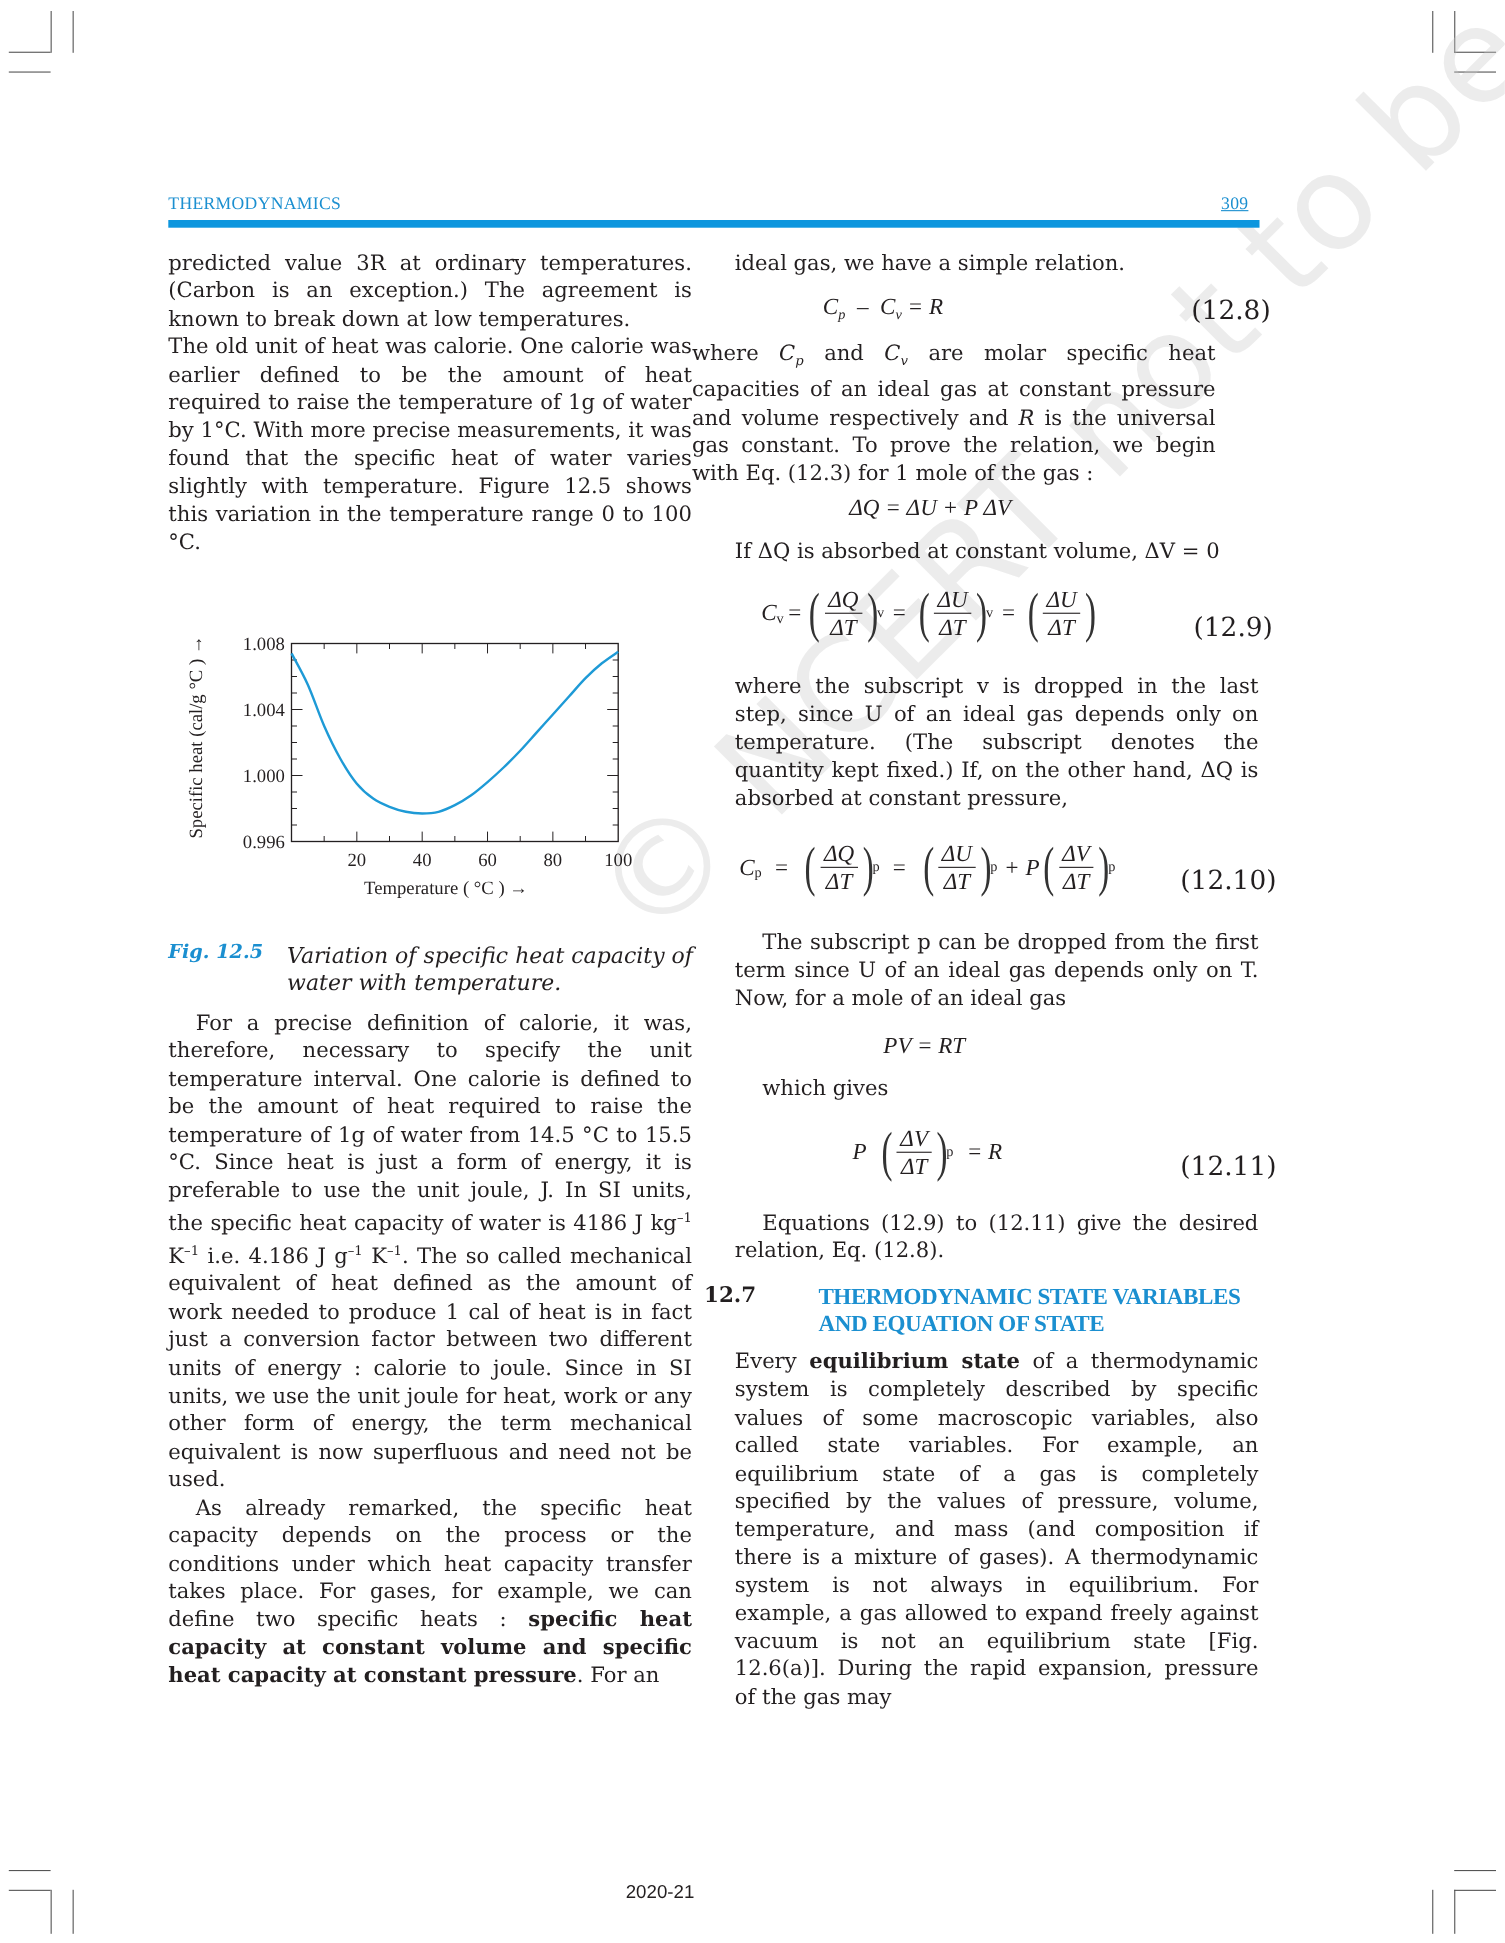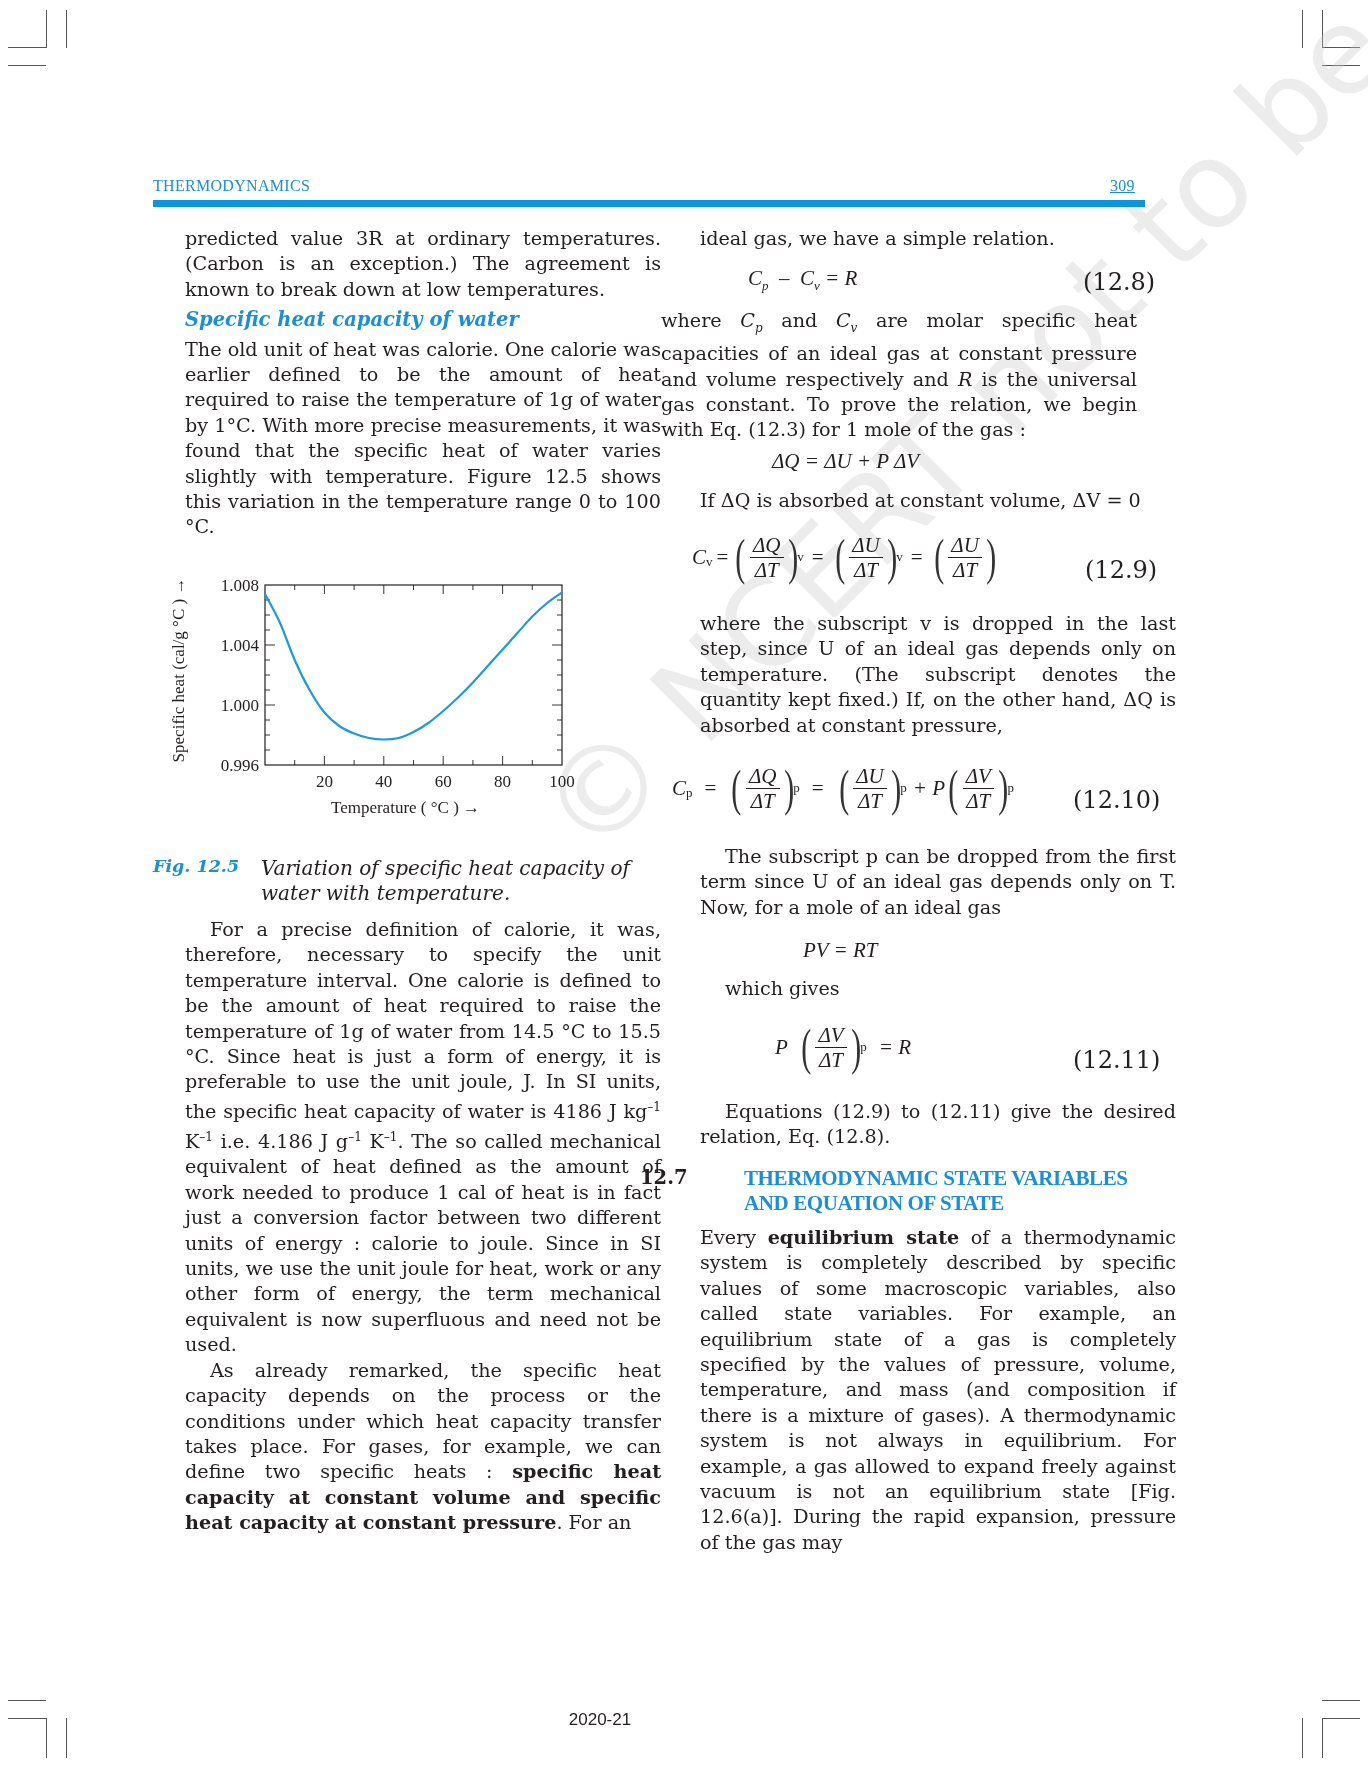--- a/index.html
+++ b/index.html
@@ -3,21 +3,21 @@
 <meta charset="utf-8">
 <style>
   html, body { margin: 0; padding: 0; background: #ffffff; }
   body { width: 1368px; height: 1766px; position: relative; overflow: hidden;
          font-family: "DejaVu Serif", serif; color: #231f20; }
   .abs { position: absolute; }
   .crop { position: absolute; background: #555; }
   .run-head { position: absolute; top: 177px; font-family: "Liberation Serif", serif;
               font-size: 16px; color: #1b8fd0; letter-spacing: 0.3px; }
   .head-bar { position: absolute; left: 153px; top: 200px; width: 992px; height: 7px; background: #0d96de; }
-  .col { position: absolute; width: 476px; font-size: 19.2px; line-height: 25.4px; margin-left: 32px; }
+  .col { position: absolute; width: 476px; font-size: 19.2px; line-height: 25.4px; }
   .col p { margin: 0; text-align: justify; text-align-last: left; }
   .ind { text-indent: 25px; }
   .sub-h { font-weight: bold; font-style: italic; color: #1b8fd0; font-size: 19.5px; }
   .sec-num { font-weight: bold; color: #231f20; font-size: 19.5px; }
   .sec-title { font-weight: bold; color: #1b8fd0; font-family: "Liberation Serif", serif;
                font-size: 21px; line-height: 25px; letter-spacing: -0.4px; }
   .eq { position: absolute; font-family: "Liberation Serif", serif; font-size: 21px; }
   .eq i { font-style: italic; }
   .eqno { position: absolute; font-size: 24px; }
   .frac { display: inline-block; vertical-align: middle; text-align: center; margin: 0 1px; }
@@ -56,21 +56,20 @@
 <div class="crop" style="left:1322px;top:1700px;width:38px;height:1px;"></div>
 
 <div class="watermark">© NCERT not to be republished</div>
 
 <div class="run-head" style="left:153px;">THERMODYNAMICS</div>
 <div class="run-head" style="left:1110px;color:#1b8fd0;text-decoration:underline;">309</div>
 <div class="head-bar"></div>
 
 <div class="col" style="left:153px;top:226px;">
   <p>predicted value 3R at ordinary temperatures. (Carbon is an exception.) The agreement is known to break down at low temperatures.</p>
-  <p class="sub-h" style="margin-top:5px;margin-bottom:4px;">Specific heat capacity of water</p>
   <p>The old unit of heat was calorie.  One calorie was earlier defined to be the amount of heat required to raise the temperature of 1g of water by 1°C. With more precise measurements, it was found that the specific heat of water varies slightly with temperature.  Figure 12.5 shows this variation in the temperature range 0 to 100 °C.</p>
 </div>
 
 <svg class="abs" style="left:160px;top:550px;" width="420" height="270">
   <g id="chart-layer">
       <rect x="105" y="35" width="297" height="180" fill="none" stroke="#231f20" stroke-width="1.2"></rect>
       <line x1="134.7" y1="215" x2="134.7" y2="210" stroke="#231f20" stroke-width="0.9"></line>
       <line x1="134.7" y1="35" x2="134.7" y2="40" stroke="#231f20" stroke-width="0.9"></line>
       <line x1="164.4" y1="215" x2="164.4" y2="206" stroke="#231f20" stroke-width="0.9"></line>
       <line x1="164.4" y1="35" x2="164.4" y2="44" stroke="#231f20" stroke-width="0.9"></line>

